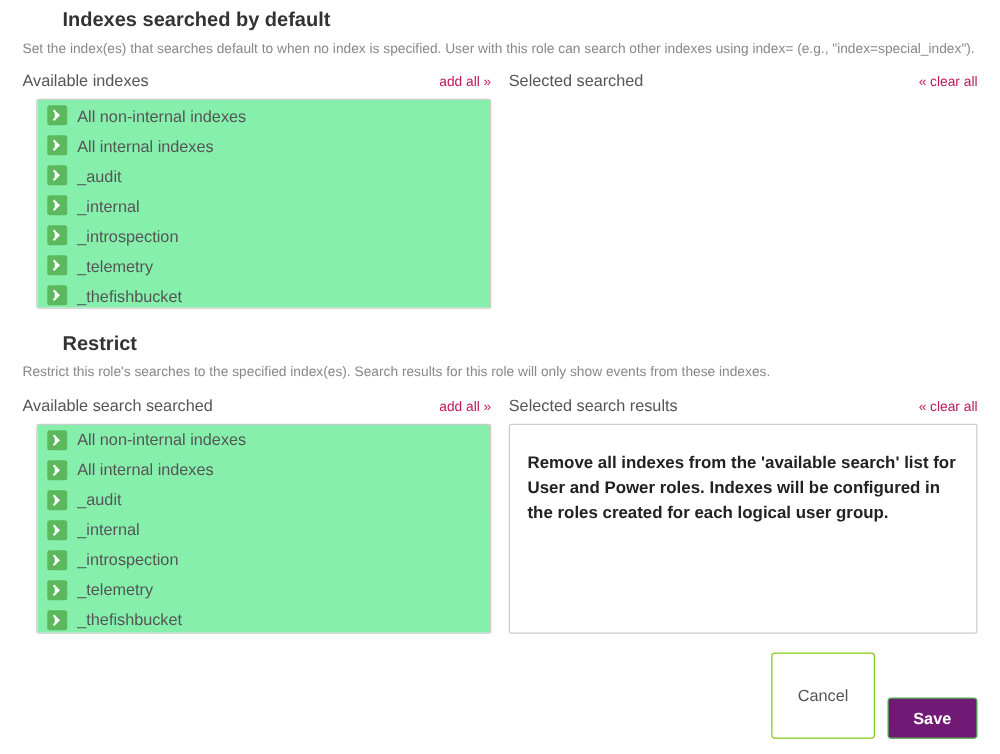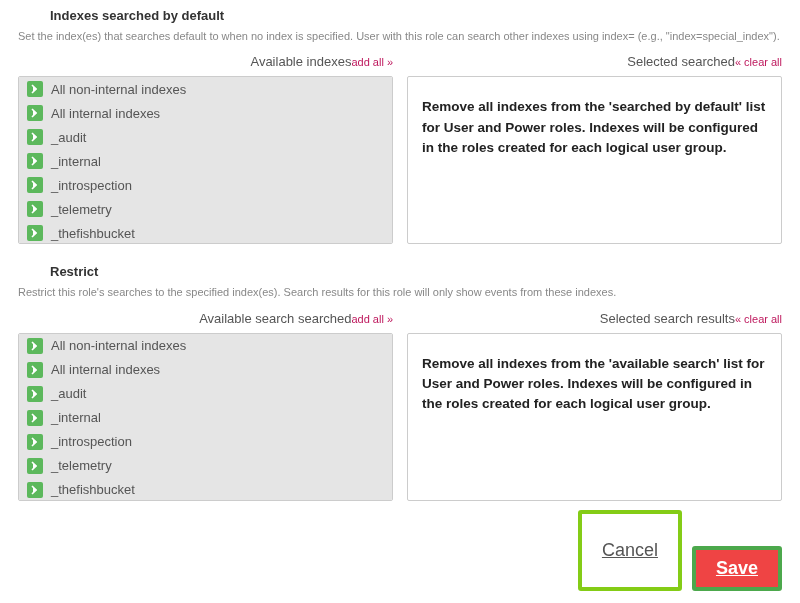--- a/index.html
+++ b/index.html
@@ -9,21 +9,21 @@
     color: #333;
     background: #fff;
     width: 800px;
     height: 603px;
     position: relative;
     padding: 8px 18px 0 18px;
   }
   .section-title {
     font-weight: 600;
     color: #333;
-    font-size: 13px;
+    font-size: 16px;
     margin-bottom: 6px;
     padding-left: 32px;
   }
   .section-desc {
     color: #888;
     font-size: 11px;
     line-height: 1.4;
     margin-bottom: 10px;
   }
   .dual-list {
@@ -31,41 +31,42 @@
     gap: 14px;
     margin-bottom: 20px;
   }
   .col {
     flex: 1;
     display: flex;
     flex-direction: column;
   }
   .col-header {
     display: flex;
-    justify-content: flex-end;
+    justify-content: space-between;
     align-items: baseline;
     margin-bottom: 4px;
     height: 18px;
   }
   .col-label {
     color: #555;
     font-size: 13px;
   }
   .link-action {
     color: #be185d;
     font-size: 11px;
     cursor: pointer;
   }
   .list-box {
     border: 1px solid #ccc;
     border-radius: 2px;
     height: 168px;
     overflow-y: auto;
-    background: #e5e5e5;
+    background: #86efac;
     position: relative;
+    margin-left: 11px;
   }
   .list-box::-webkit-scrollbar { width: 14px; }
   .list-box::-webkit-scrollbar-track { background: #f1f1f1; }
   .list-box::-webkit-scrollbar-thumb { background: #bbb; }
   .list-item {
     display: flex;
     align-items: center;
     padding: 4px 8px;
     gap: 8px;
     cursor: pointer;
@@ -97,30 +98,29 @@
   }
   .footer {
     position: absolute;
     bottom: 12px;
     right: 18px;
     display: flex;
     gap: 10px;
   }
   .btn {
     padding: 8px 20px;
-    font-size: 18px;
+    font-size: 13px;
     border-radius: 3px;
     cursor: pointer;
-    border: 4px solid #84cc16;
+    border: 1px solid #84cc16;
     background: #fff;
     color: #555;
-    text-decoration: underline;
   }
   .btn-primary {
-    background: #ef4444;
+    background: #701a75;
     border-color: #4ca84c;
     color: #fff;
     font-weight: 600;
     margin-top: 36px;
   }
 </style>
 </head>
 <body>
 
 <div>
@@ -203,23 +203,20 @@
             </span>
             <span class="item-text">_thefishbucket</span>
           </div>
         </div>
     </div>
     <div class="col">
       <div class="col-header">
         <span class="col-label">Selected searched</span>
         <span class="link-action">« clear all</span>
       </div>
-      <div class="selected-box">
-        <div class="selected-note">Remove all indexes from the 'searched by default' list for User and Power roles. Indexes will be configured in the roles created for each logical user group.</div>
-      </div>
     </div>
   </div>
 </div>
 
 <div>
   <div class="section-title">Restrict</div>
   <div class="section-desc">Restrict this role's searches to the specified index(es). Search results for this role will only show events from these indexes.</div>
   <div class="dual-list">
     <div class="col">
       <div class="col-header">

